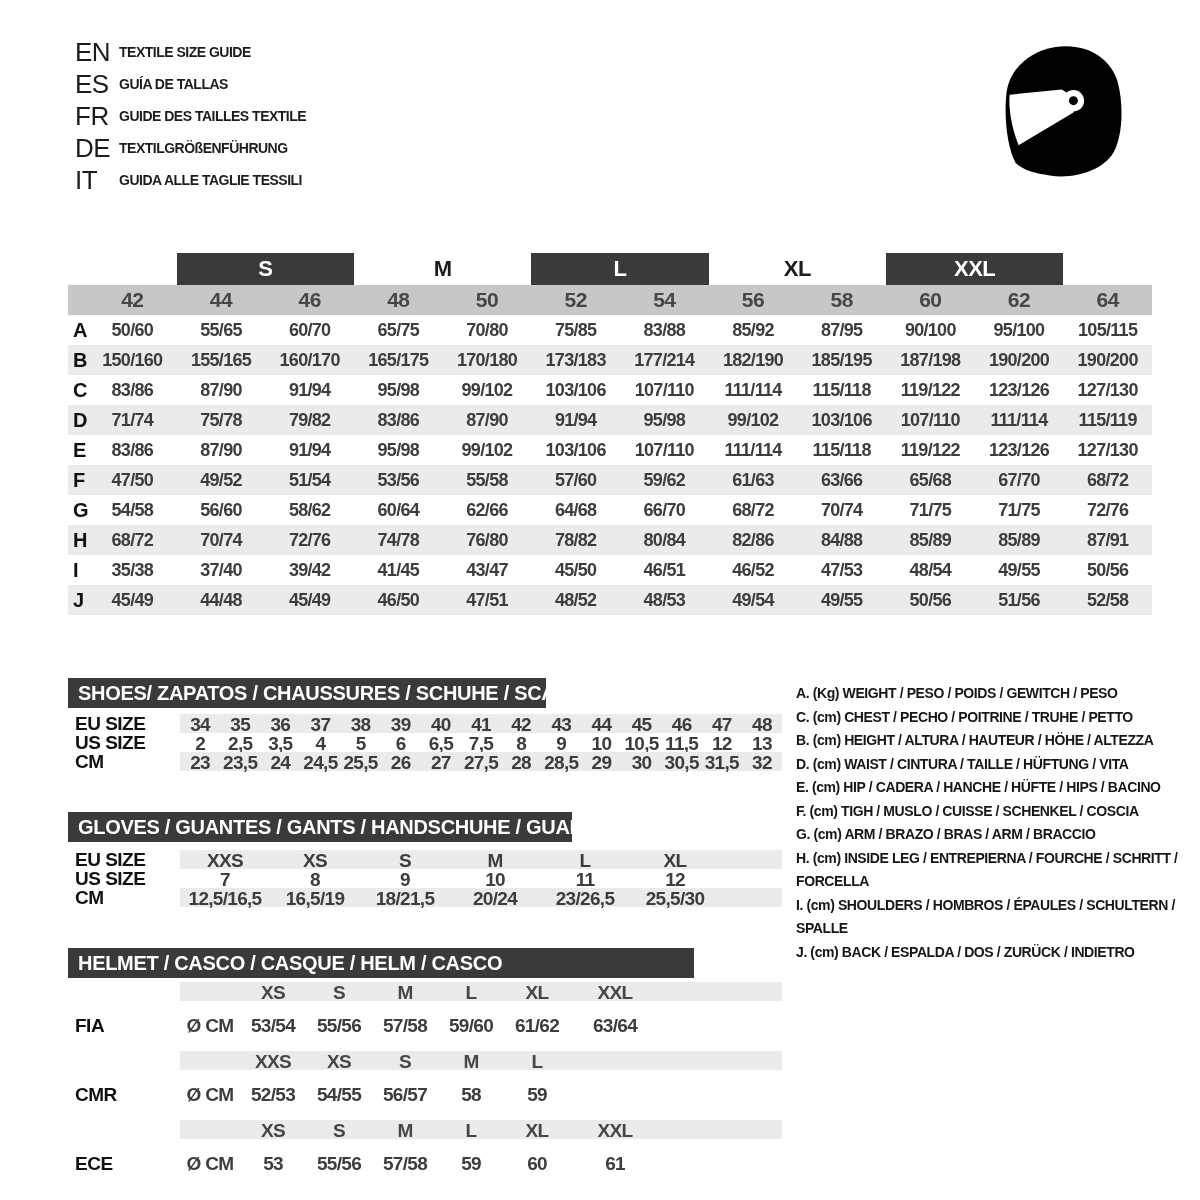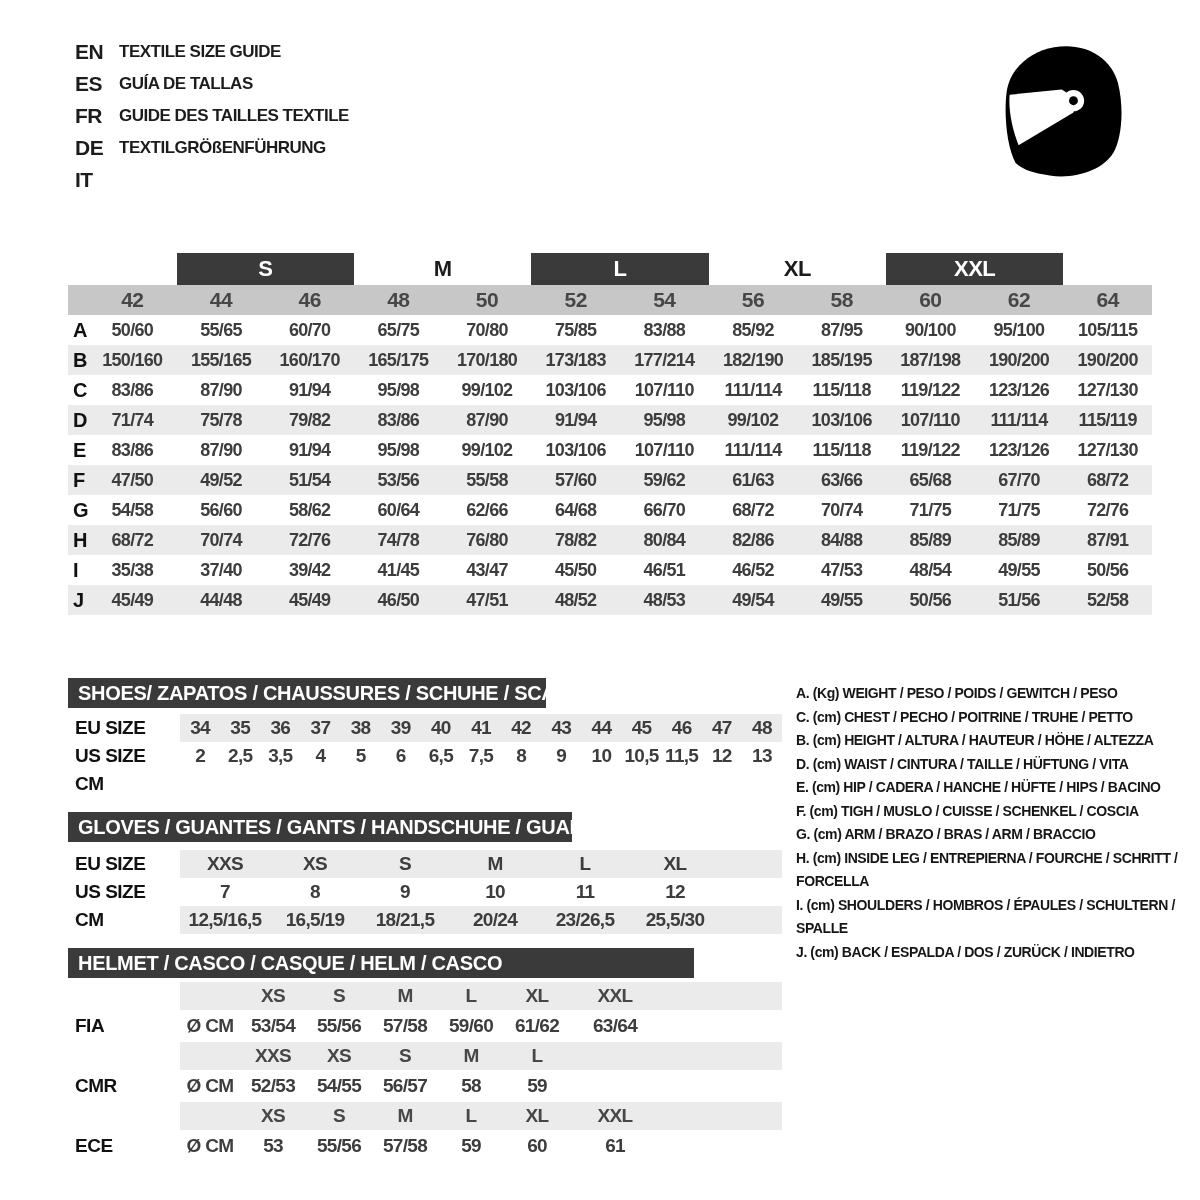--- a/index.html
+++ b/index.html
@@ -3,44 +3,44 @@
 <meta charset="utf-8">
 <title>Textile Size Guide</title>
 <style>
   html,body{margin:0;padding:0;background:#fff}
   body{font-family:"Liberation Sans",sans-serif;color:#1c1c1c}
   .page{position:relative;width:1200px;height:1200px;background:#fff;overflow:hidden}
 
   
   .langs{position:absolute;left:75px;top:36px}
   .lang-row{display:flex;height:32px;align-items:center}
-  .lang-code{width:44px;font-weight:700;font-size:21px;letter-spacing:-0.5px}
-  .lang-title{font-weight:700;font-size:17px;letter-spacing:-0.5px;white-space:nowrap}
+  .lang-code{width:44px;font-weight:400;font-size:26px;letter-spacing:-0.5px}
+  .lang-title{font-weight:700;font-size:14px;letter-spacing:-0.5px;white-space:nowrap}
 
   
   .helmet-icon{position:absolute;left:980px;top:28px;width:178px;height:178px}
 
   
   .main-table{position:absolute;left:68px;top:253px;width:1084px}
   .grid13{display:grid;grid-template-columns:20px repeat(12,1fr)}
   .size-head{height:32px}
   .size-box{display:flex;align-items:center;justify-content:center;font-size:22px;font-weight:700;letter-spacing:-0.5px}
   .size-box.boxed{background:#3a3a3a;color:#fff}
   .colhead-row{height:30px;background:#c7c7c7}
   .colhead{display:flex;align-items:center;justify-content:center;font-size:21px;font-weight:700;color:#474747;letter-spacing:-0.5px}
   .trow{height:30px}
   .trow.stripe{background:#ebebeb}
   .cell{display:flex;align-items:center;justify-content:center;font-size:18px;font-weight:700;color:#3d3d3d;letter-spacing:-0.7px;white-space:nowrap}
   .rowletter{display:flex;align-items:center;font-size:20px;font-weight:700;color:#111;padding-left:5px}
 
   
   .section{position:absolute;left:68px;width:714px}
   .sec-bar{height:30px;background:#3a3a3a;color:#fff;display:flex;align-items:center;padding-left:10px;font-size:20px;font-weight:700;letter-spacing:-0.3px;box-sizing:border-box;white-space:nowrap}
-  .sec-row{display:flex;height:28px}
-  .sec-row.tall{height:32px}
+  .sec-row{display:flex;height:19px}
+  .sec-row.tall{height:50px}
   .sec-label{width:112px;font-size:19px;font-weight:700;display:flex;align-items:center;padding-left:7px;box-sizing:border-box;letter-spacing:-0.5px;color:#111}
   .sec-band{width:602px;display:grid;align-items:center;box-sizing:border-box}
   .sec-row.shaded .sec-band{background:#ebebeb}
   .band-shoes{grid-template-columns:repeat(15,1fr)}
   .band-gloves{grid-template-columns:repeat(6,90px);padding-right:62px}
   .band-helmet{grid-template-columns:60px 66px 66px 66px 66px 66px 90px 1fr}
   .scell{display:flex;align-items:center;justify-content:center;font-size:19px;font-weight:700;color:#3d3d3d;letter-spacing:-0.7px;white-space:nowrap}
   .scell.hsize{color:#474747}
 
   .gap6{height:6px}.gap8{height:8px}.gap4{height:4px}
@@ -65,20 +65,21 @@
       <div class="lang-row">
         <div class="lang-code">FR</div>
         <div class="lang-title">GUIDE DES TAILLES TEXTILE</div>
       </div>
       <div class="lang-row">
         <div class="lang-code">DE</div>
         <div class="lang-title">TEXTILGRÖßENFÜHRUNG</div>
       </div>
       <div class="lang-row">
         <div class="lang-code">IT</div>
+        <div class="lang-title">GUIDA ALLE TAGLIE TESSILI</div>
       </div>
     </div>
 
   <svg class="helmet-icon" viewBox="0 0 120 120" aria-hidden="true">
     <path fill="#000000" d="M 24,91 C 18,80 16,58 18,43 C 20,28 33,16 50,13 C 70,9.5 88,19 93,37 C 97,53 96,73 90,84 C 83,96 64,102 47,99.5 C 37,98 29,96 24,91 Z"></path>
     <path fill="#ffffff" d="M 20,45 L 55,41.5 C 62,45 65,51 63,57 L 26,79 C 22,69 19,56 20,45 Z"></path>
     <circle cx="63" cy="49" r="7.2" fill="#ffffff"></circle>
     <circle cx="63" cy="49" r="3" fill="#000000"></circle>
   </svg>
 
@@ -298,20 +299,37 @@
             <div class="scell">9</div>
             <div class="scell">10</div>
             <div class="scell">10,5</div>
             <div class="scell">11,5</div>
             <div class="scell">12</div>
             <div class="scell">13</div>
           </div>
         </div>
         <div class="sec-row shaded">
           <div class="sec-label">CM</div>
+          <div class="sec-band band-shoes">
+            <div class="scell">23</div>
+            <div class="scell">23,5</div>
+            <div class="scell">24</div>
+            <div class="scell">24,5</div>
+            <div class="scell">25,5</div>
+            <div class="scell">26</div>
+            <div class="scell">27</div>
+            <div class="scell">27,5</div>
+            <div class="scell">28</div>
+            <div class="scell">28,5</div>
+            <div class="scell">29</div>
+            <div class="scell">30</div>
+            <div class="scell">30,5</div>
+            <div class="scell">31,5</div>
+            <div class="scell">32</div>
+          </div>
         </div>
       </div>
   </div>
 
   <div class="section" style="top:812px">
     <div class="sec-bar" style="width:504px">GLOVES / GUANTES / GANTS / HANDSCHUHE / GUANTI</div>
     <div class="gap8"></div>
     <div id="glovesRows">
         <div class="sec-row shaded">
           <div class="sec-label">EU SIZE</div>

